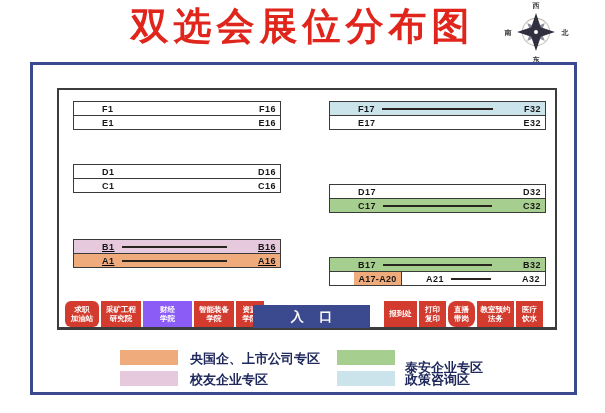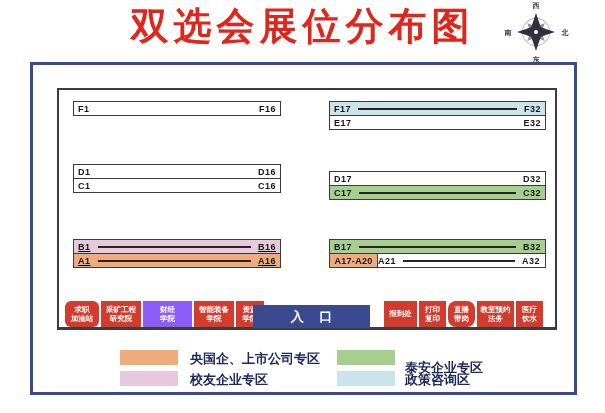--- a/index.html
+++ b/index.html
@@ -29,32 +29,32 @@
   
   .hall{
     position:absolute;left:24px;top:23px;width:496px;height:237px;
     border:2px solid #3c3c3c;border-bottom:3px solid #3c3c3c;background:#ffffff;
   }
   
   .bblock{position:absolute;border:1.5px solid #3a3a3a;background:#fff;}
   #blk-tl{left:14px;top:11px;width:206px;}
   #blk-tr{left:270px;top:11px;width:215px;}
   #blk-ml{left:14px;top:74px;width:206px;}
-  #blk-mr{left:270px;top:81px;width:215px;}
+  #blk-mr{left:270px;top:94px;width:215px;}
   #blk-bl{left:14px;top:149px;width:206px;text-decoration:underline;}
-  #blk-br{left:270px;top:149px;width:215px;}
+  #blk-br{left:270px;top:167px;width:215px;}
   .brow{display:flex;align-items:center;height:13px;padding:0 4px;background:#fff;}
   .brow + .brow{border-top:1.5px solid #3a3a3a;}
-  .blabel{font-size:9px;font-weight:bold;color:#161616;letter-spacing:0.5px;white-space:nowrap;}
+  .blabel{font-size:9px;font-weight:bold;color:#161616;letter-spacing:0.5px;white-space:nowrap;margin-left:24px;}
   .bline{flex:1;height:2px;background:#29241f;margin:0 7px;}
   .bspace{flex:1;}
   .brow.split{padding:0;}
   .scell{
     width:47px;height:100%;display:flex;align-items:center;justify-content:center;
-    border-right:1.5px solid #3a3a3a;font-size:9px;font-weight:bold;color:#161616;letter-spacing:0.3px;
+    border-right:1.5px solid #3a3a3a;font-size:9px;font-weight:bold;color:#161616;letter-spacing:0.3px;margin-left:24px;
   }
   .split .blabel:first-of-type{margin-left:5px;}
   .split .blabel:last-of-type{margin-right:5px;}
   
   .fstrip{position:absolute;bottom:0;display:flex;gap:2px;align-items:flex-end;}
   .fstrip.left{left:6px;}
   .fstrip.right{right:12px;}
   .fbox{
     height:26px;display:flex;flex-direction:column;align-items:center;justify-content:center;
     color:#ffffff;font-size:7.5px;font-weight:bold;line-height:1.25;text-align:center;
@@ -94,20 +94,25 @@
 <div class="venue" style="border-color: rgb(59, 74, 142);">
 
   <div class="hall">
 
     <div class="bblock" id="blk-tl">
       <div class="brow">
         <span class="blabel">F1</span>
         <span class="bspace"></span>
         <span class="blabel">F16</span>
       </div>
+      <div class="brow">
+        <span class="blabel">E1</span>
+        <span class="bspace"></span>
+        <span class="blabel">E16</span>
+      </div>
     </div>
 
     <div class="bblock" id="blk-tr">
       <div class="brow" style="background-color: rgb(203, 227, 234);">
         <span class="blabel">F17</span>
         <span class="bline"></span>
         <span class="blabel">F32</span>
       </div>
       <div class="brow">
         <span class="blabel">E17</span>

